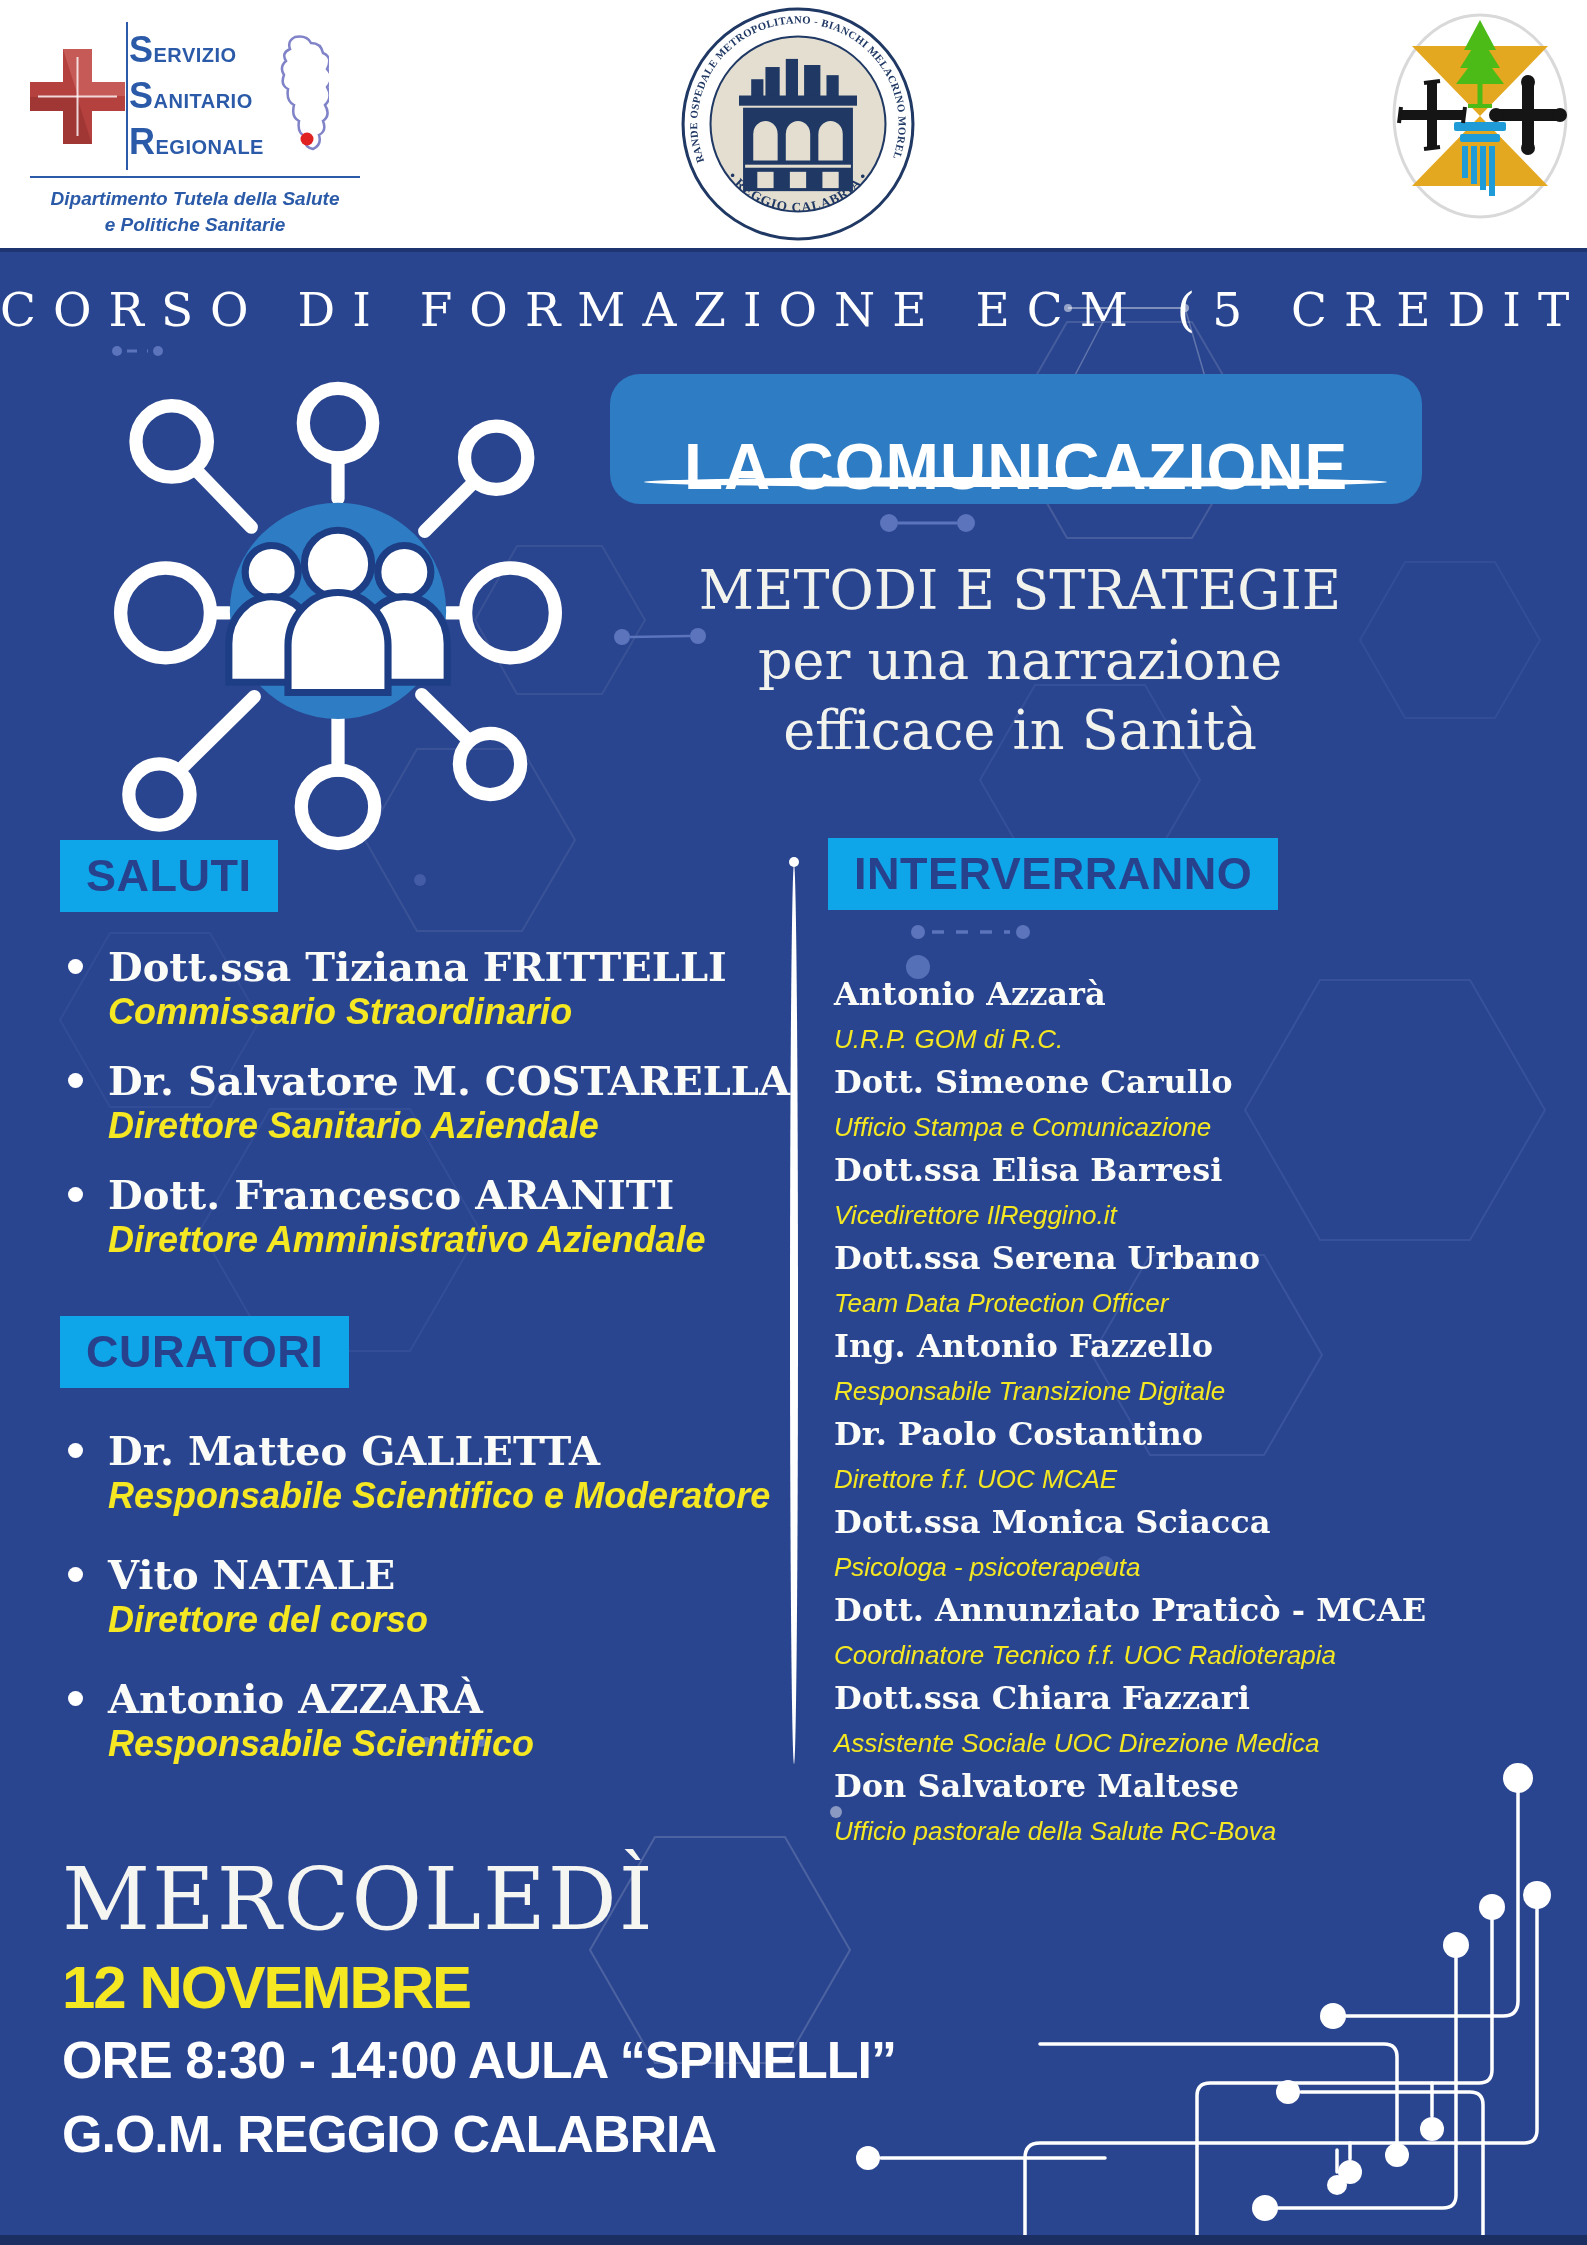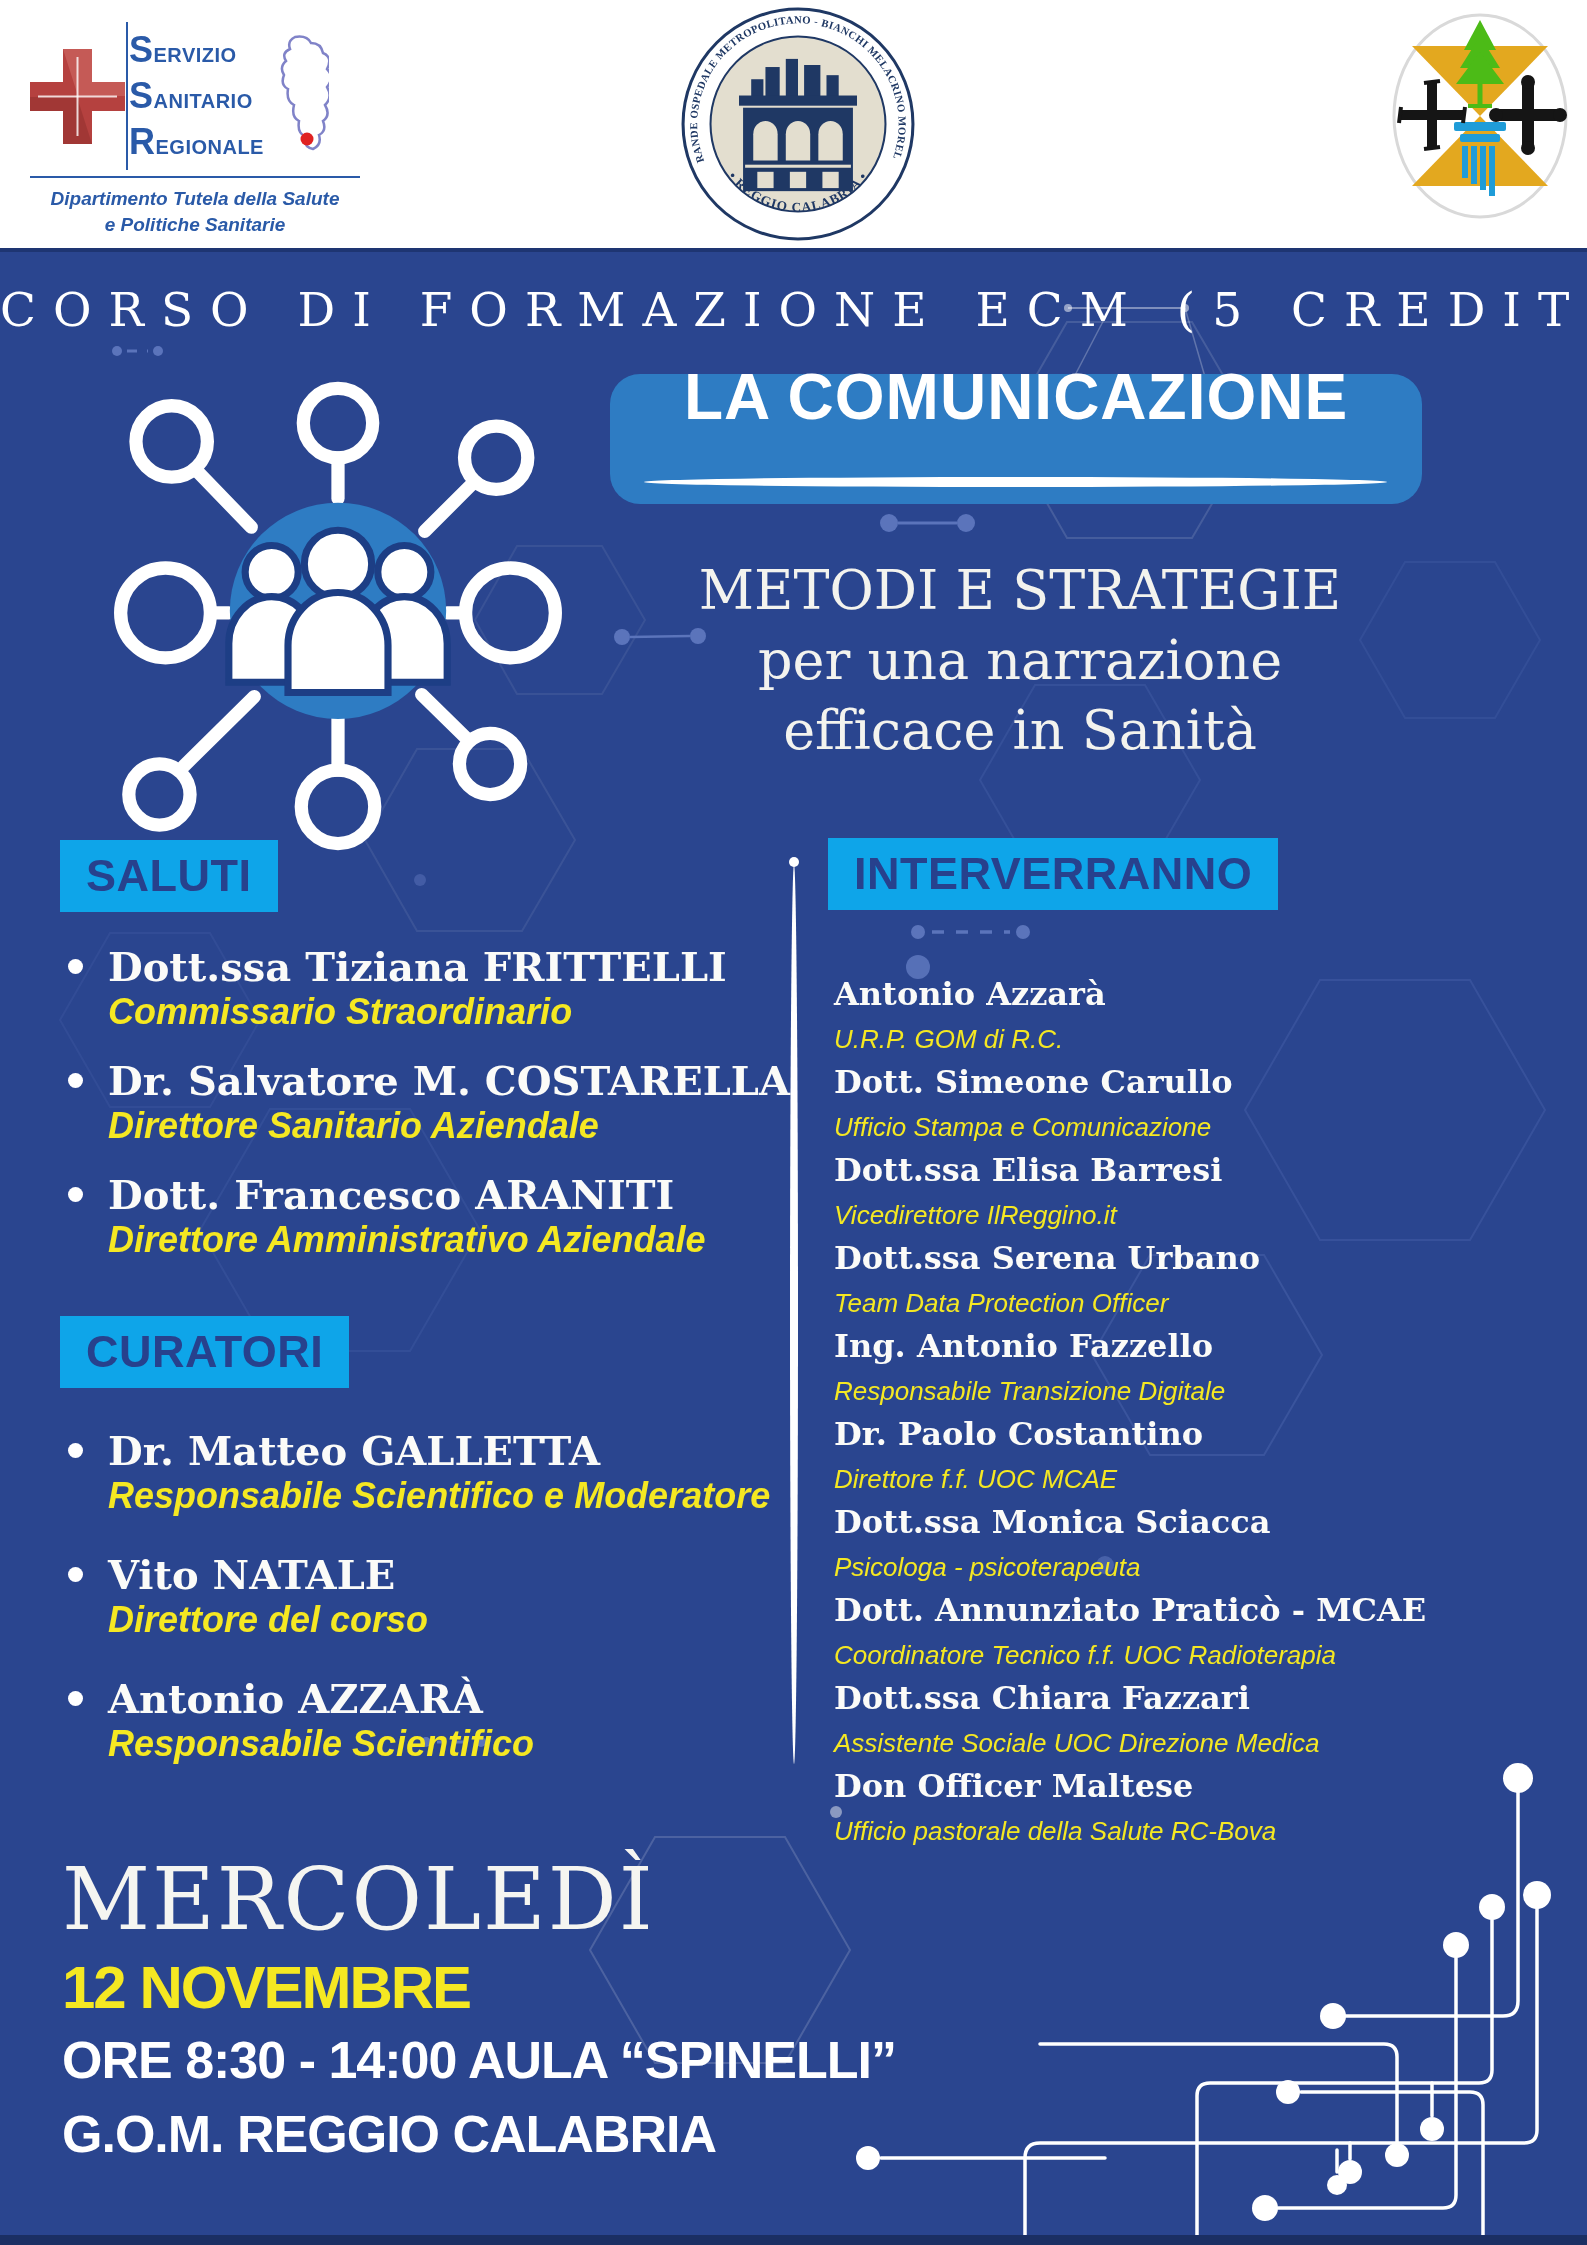--- a/index.html
+++ b/index.html
@@ -25,21 +25,21 @@
   
   .course-banner {
     position:absolute; left:0; top:282px; width:1587px; text-align:center; z-index:2;
     font-family:"DejaVu Serif", serif; font-weight:400; color:#ffffff;
     font-size:47px; letter-spacing:17px; white-space:nowrap;
   }
   .net-icon { position:absolute; left:88px; top:368px; z-index:2; }
   .title-box {
     position:absolute; left:610px; top:374px; width:812px; height:130px; z-index:2;
     background:#2E7CC3; border-radius:30px;
-    display:flex; align-items:flex-start; justify-content:center;
+    display:flex; align-items:flex-end; justify-content:center;
   }
   .title-box .title-text {
     color:#ffffff; font-weight:700; font-size:64px; letter-spacing:1px;
     margin-top:-14px; white-space:nowrap;
   }
   .title-swoosh { position:absolute; left:4%; bottom:16px; width:92%; height:12px; }
   .subtitle {
     position:absolute; left:640px; top:556px; width:760px; text-align:center; z-index:2;
     font-family:"DejaVu Serif", serif; color:#F3F3EE; font-size:54px; line-height:1.3;
   }
@@ -350,21 +350,21 @@
     </div>
     <div class="p-item">
       <div class="p-name">Dott. Annunziato Praticò - MCAE</div>
       <div class="p-role">Coordinatore Tecnico f.f. UOC Radioterapia</div>
     </div>
     <div class="p-item">
       <div class="p-name">Dott.ssa Chiara Fazzari</div>
       <div class="p-role">Assistente Sociale UOC Direzione Medica</div>
     </div>
     <div class="p-item">
-      <div class="p-name">Don Officer Maltese</div>
+      <div class="p-name">Don Salvatore Maltese</div>
       <div class="p-role">Ufficio pastorale della Salute RC-Bova</div>
     </div>
   </div>
 
   <div class="footer">
     <div class="f-day">MERCOLEDÌ</div>
     <div class="f-date">12 NOVEMBRE</div>
     <div class="f-time">ORE 8:30 - 14:00 AULA “SPINELLI”</div>
     <div class="f-loc">G.O.M. REGGIO CALABRIA</div>
   </div>

